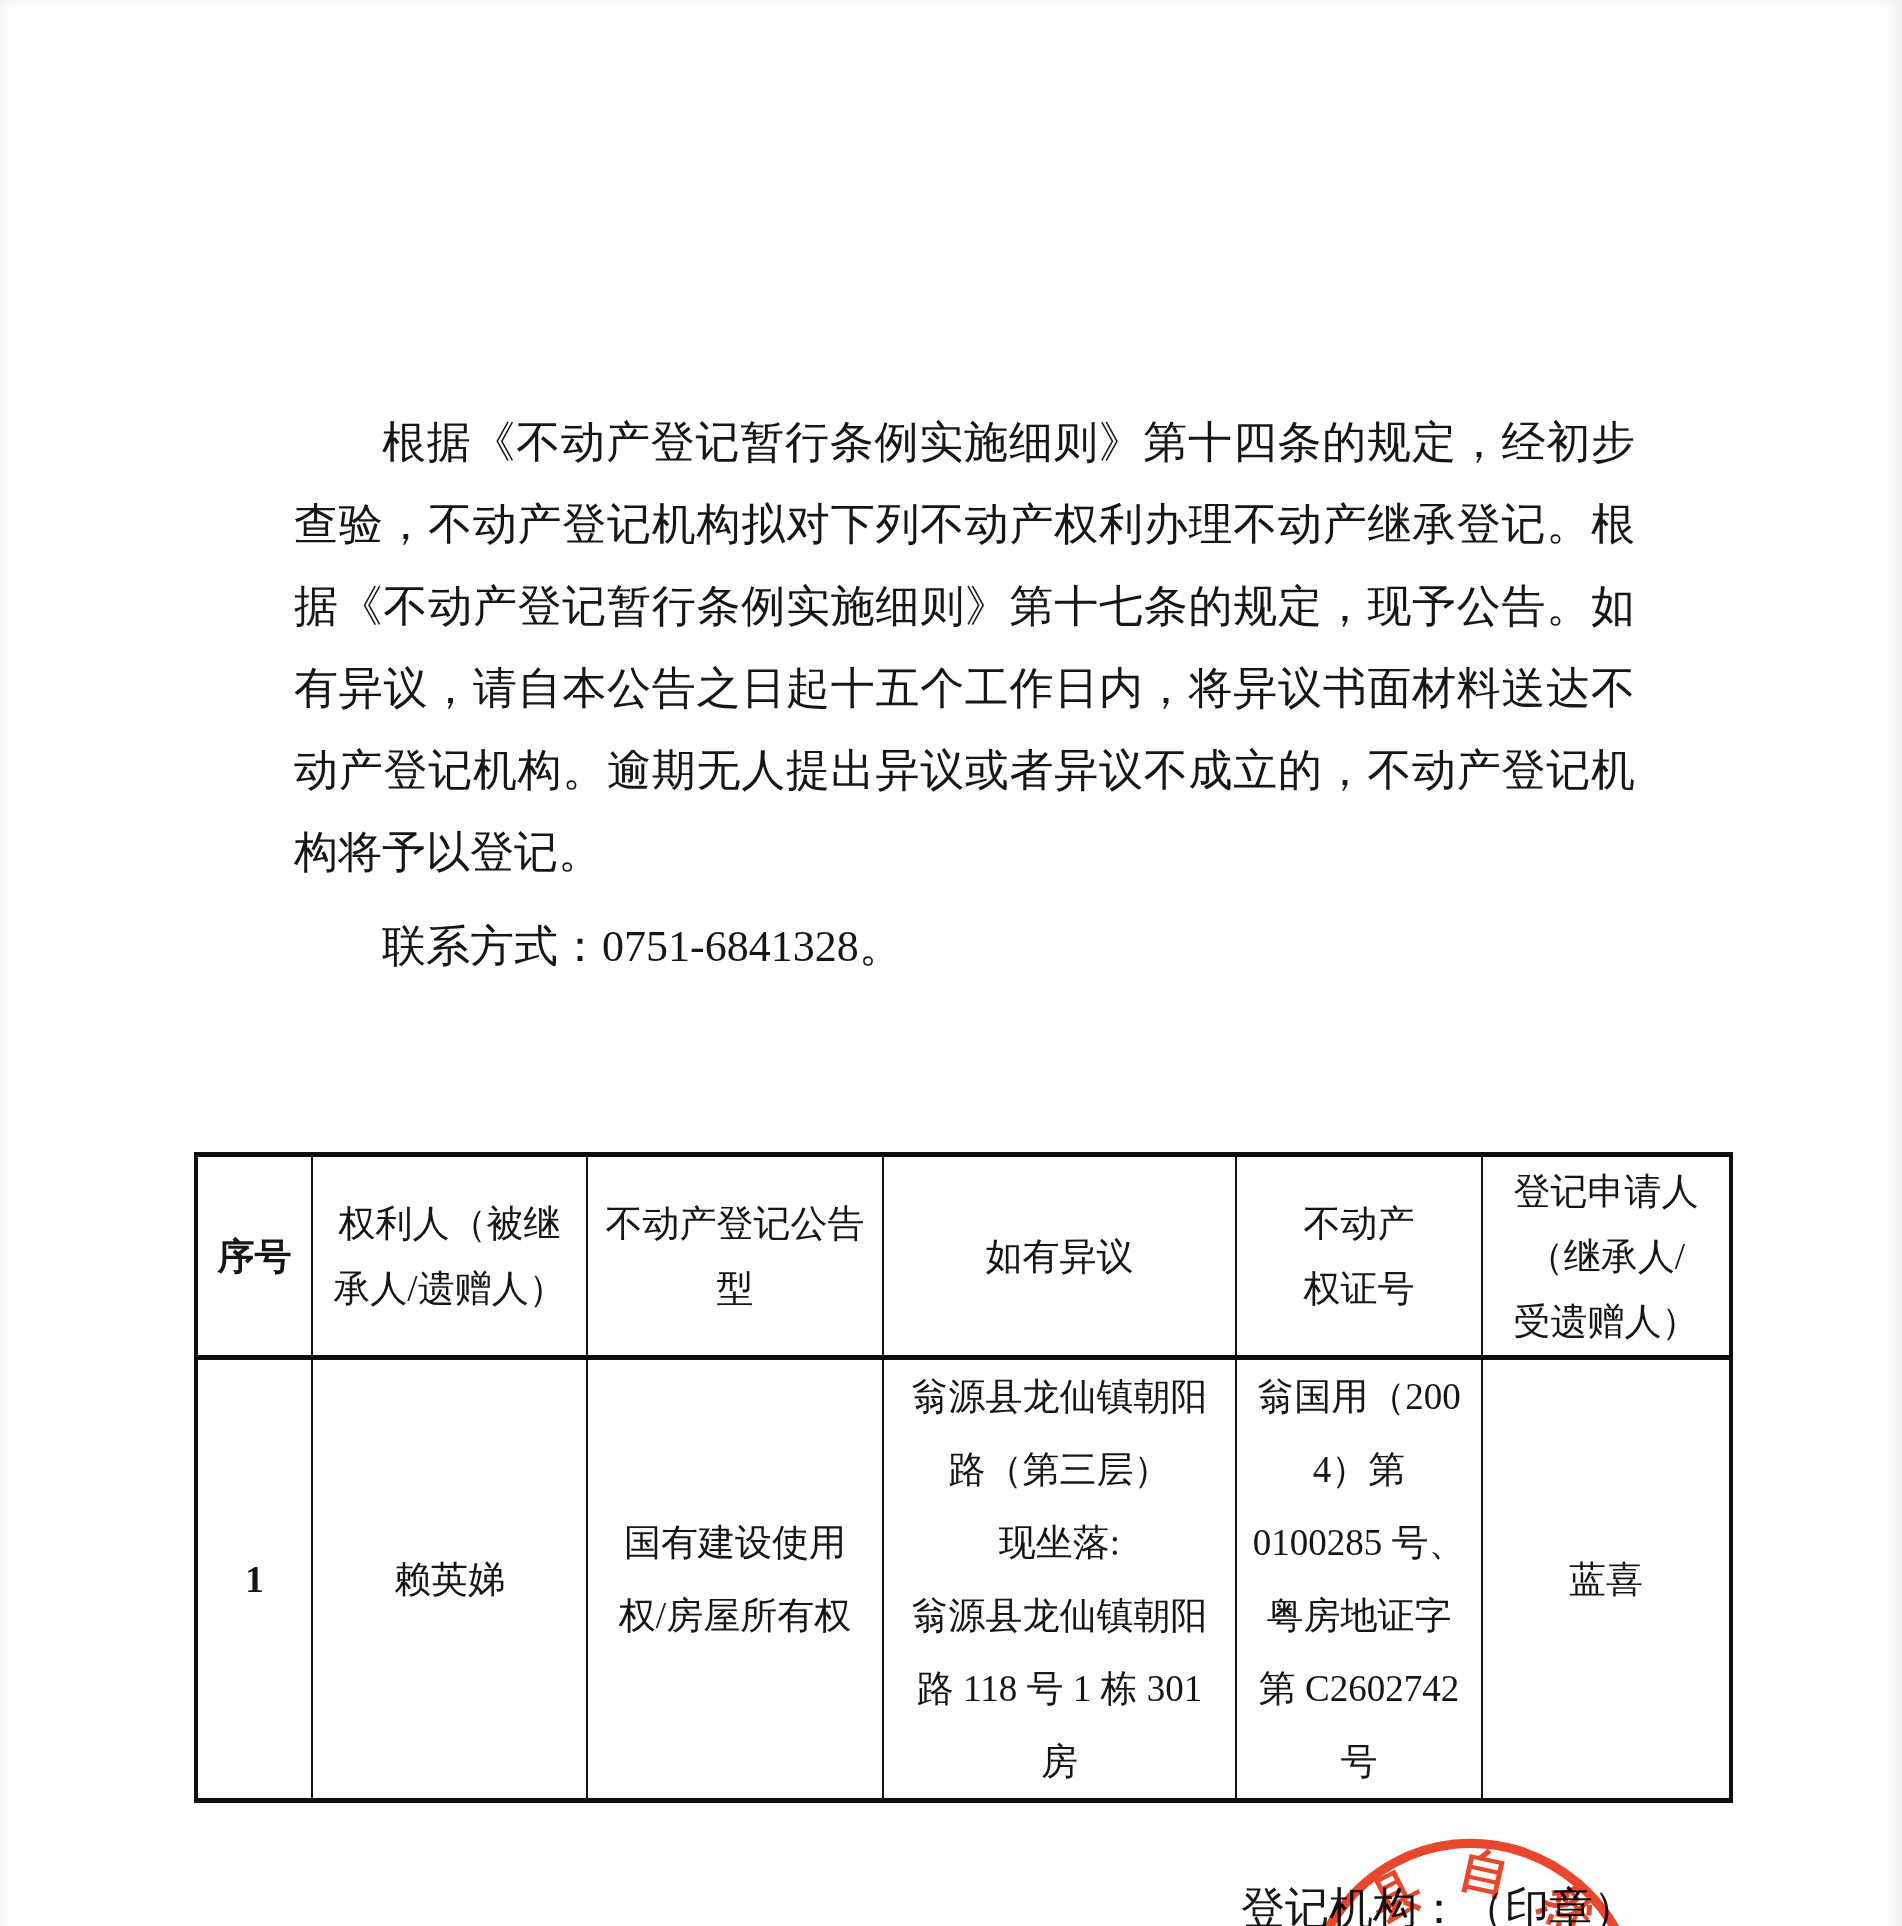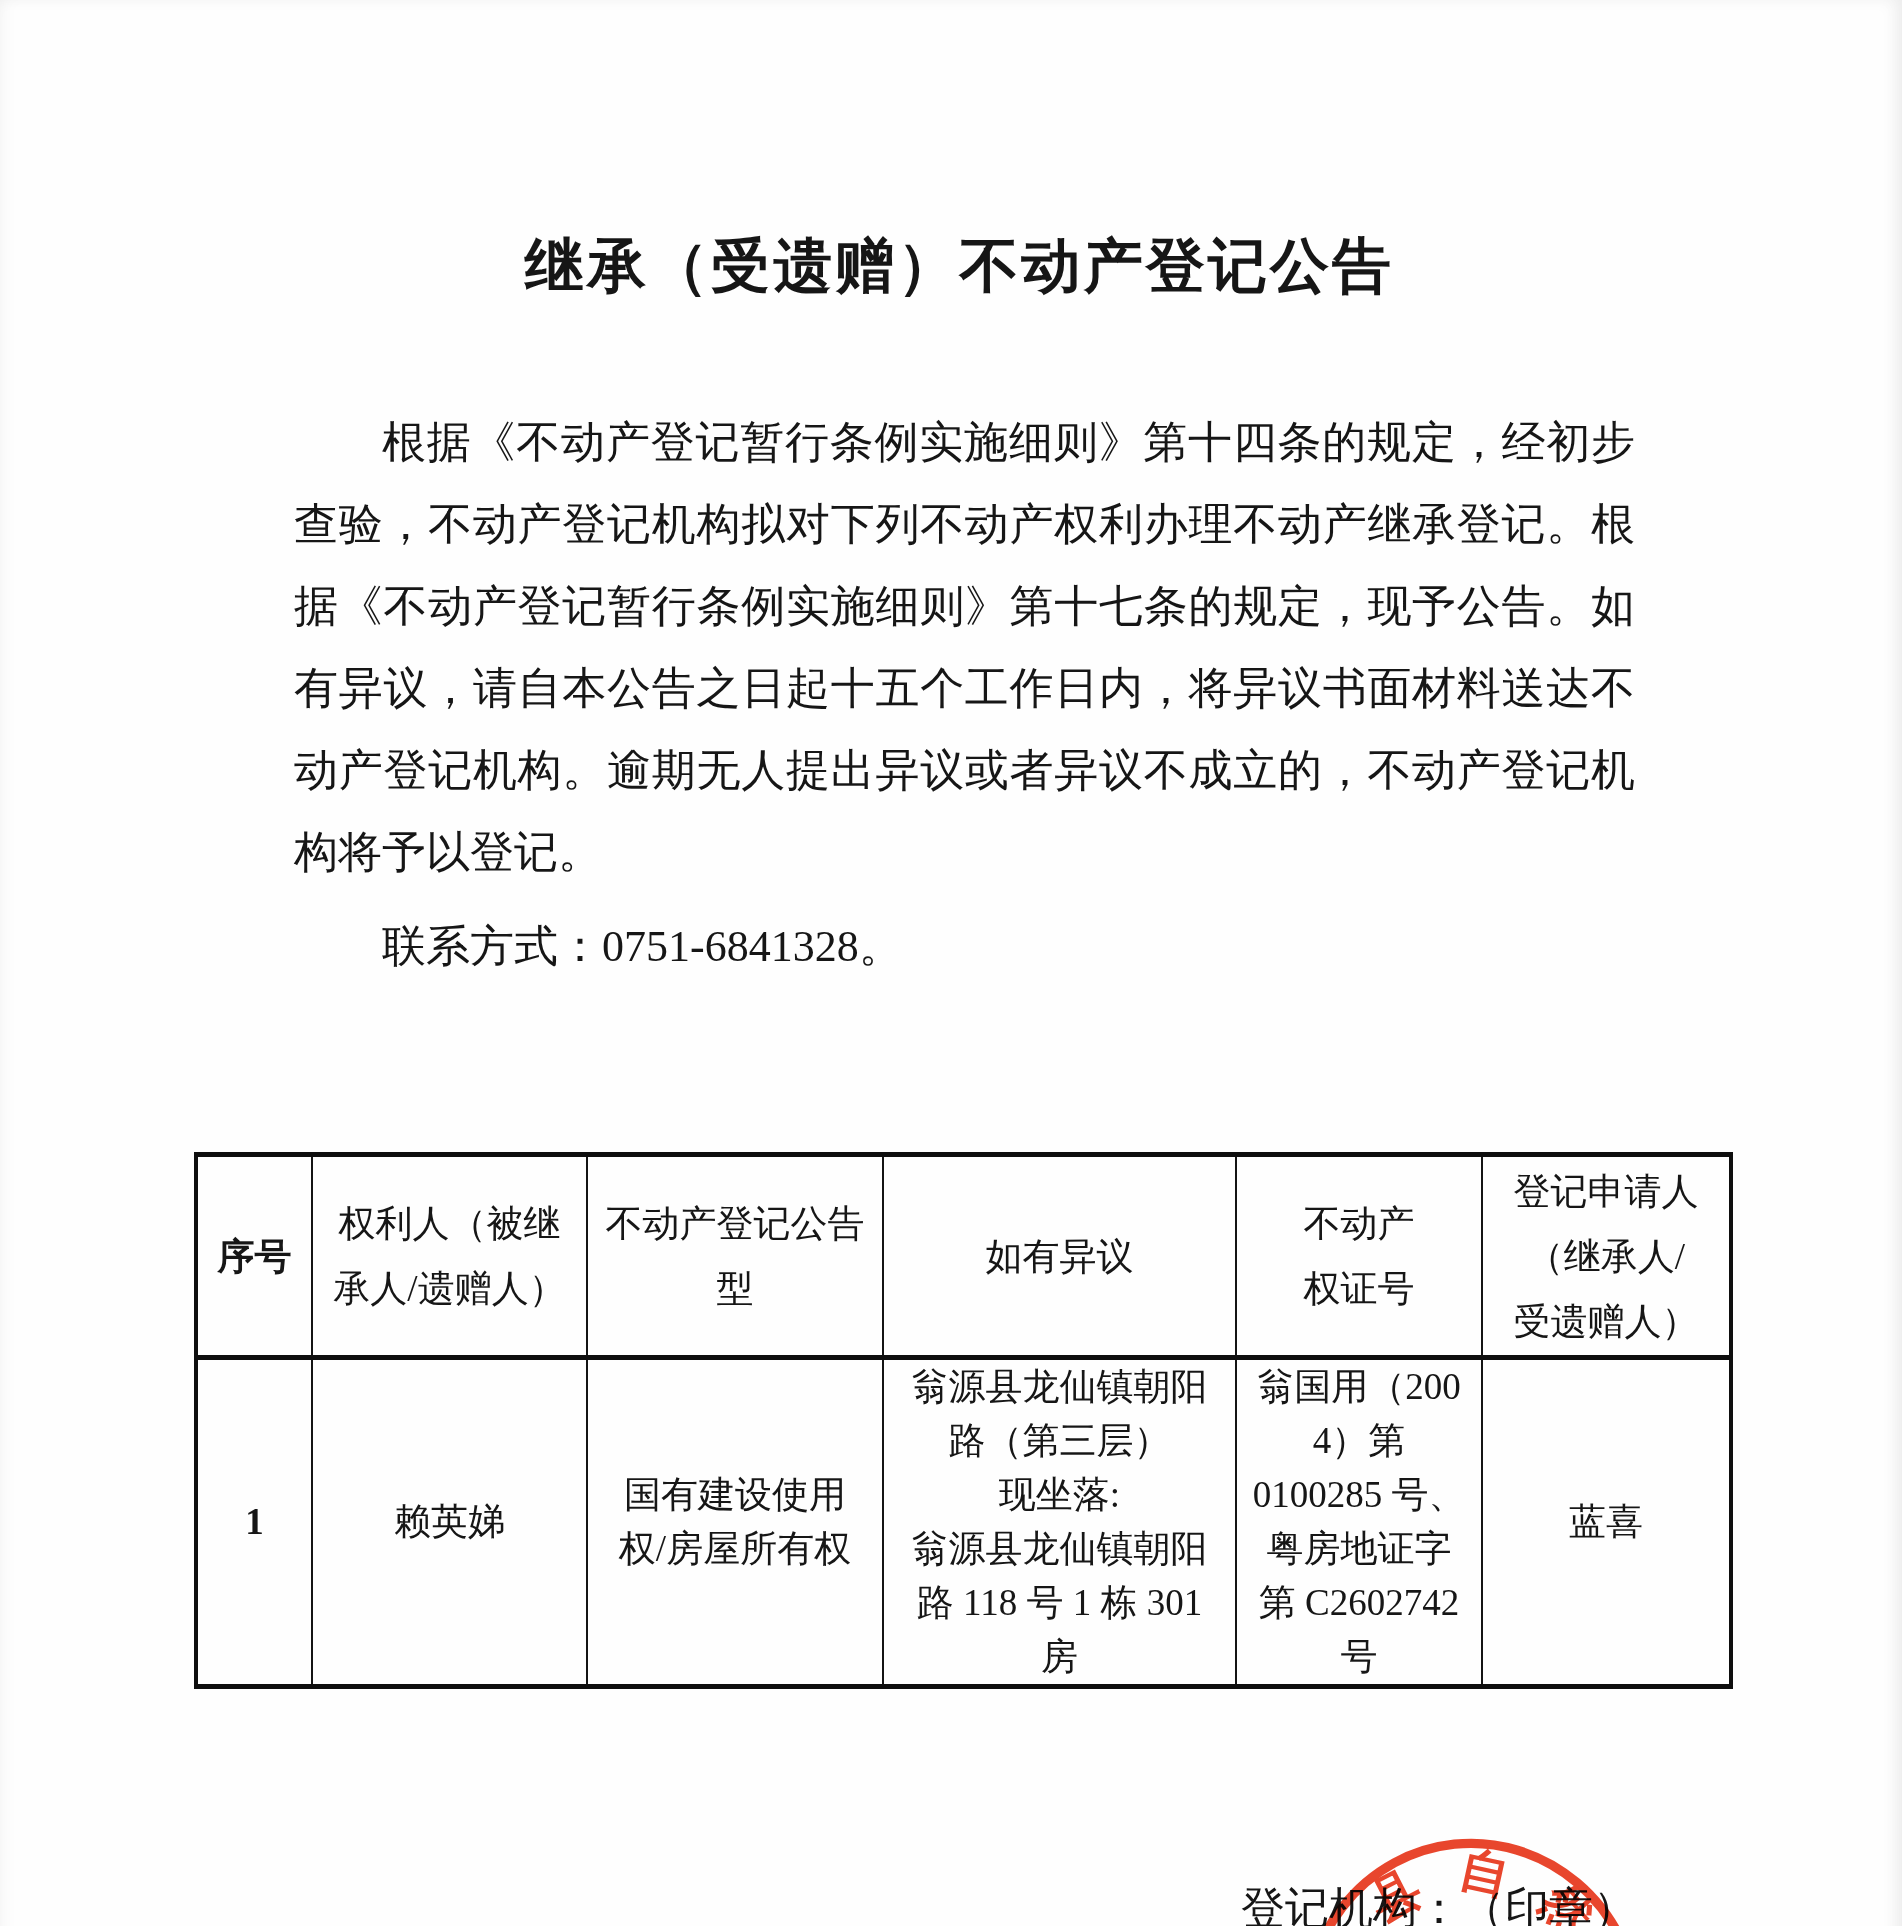--- a/index.html
+++ b/index.html
@@ -53,21 +53,21 @@
     overflow: hidden;
   }
   .notice-table tr.header-row th {
     height: 198px;
     line-height: 65px;
     border-top: 5.4px solid #0e0e0e;
     border-bottom: 5.4px solid #0e0e0e;
   }
   .notice-table tr.data-row td {
     height: 311px;
-    line-height: 54px;
+    line-height: 73px;
     border-bottom: 5.4px solid #0e0e0e;
   }
   .notice-table th:first-child, .notice-table td:first-child { border-left: 4.6px solid #0e0e0e; font-weight: bold; }
   .notice-table th:last-child,  .notice-table td:last-child  { border-right: 4.6px solid #0e0e0e; text-align: center; }
   .footer-line {
     position: absolute;
     font-size: 44px;
     line-height: 44px;
     white-space: nowrap;
   }
@@ -87,21 +87,20 @@
   }
   .seal .org-arc  { font-size: 128px; letter-spacing: 84px; }
   .seal .cap-arc  { font-size: 92px;  letter-spacing: -4px; }
   .seal .code-arc { font-size: 42px;  letter-spacing: 25px; }
 </style>
 </head>
 <body>
 
 <div class="page">
 
-  <div class="doc-title">继承（受遗赠）不动产登记公告</div>
 
   <div class="body-text">
     <p>根据《不动产登记暂行条例实施细则》第十四条的规定，经初步查验，不动产登记机构拟对下列不动产权利办理不动产继承登记。根据《不动产登记暂行条例实施细则》第十七条的规定，现予公告。如有异议，请自本公告之日起十五个工作日内，将异议书面材料送达不动产登记机构。逾期无人提出异议或者异议不成立的，不动产登记机构将予以登记。</p>
     <p>联系方式：0751-6841328。</p>
   </div>
 
   <table class="notice-table">
     <colgroup>
       <col style="width:116px">
       <col style="width:275px">

